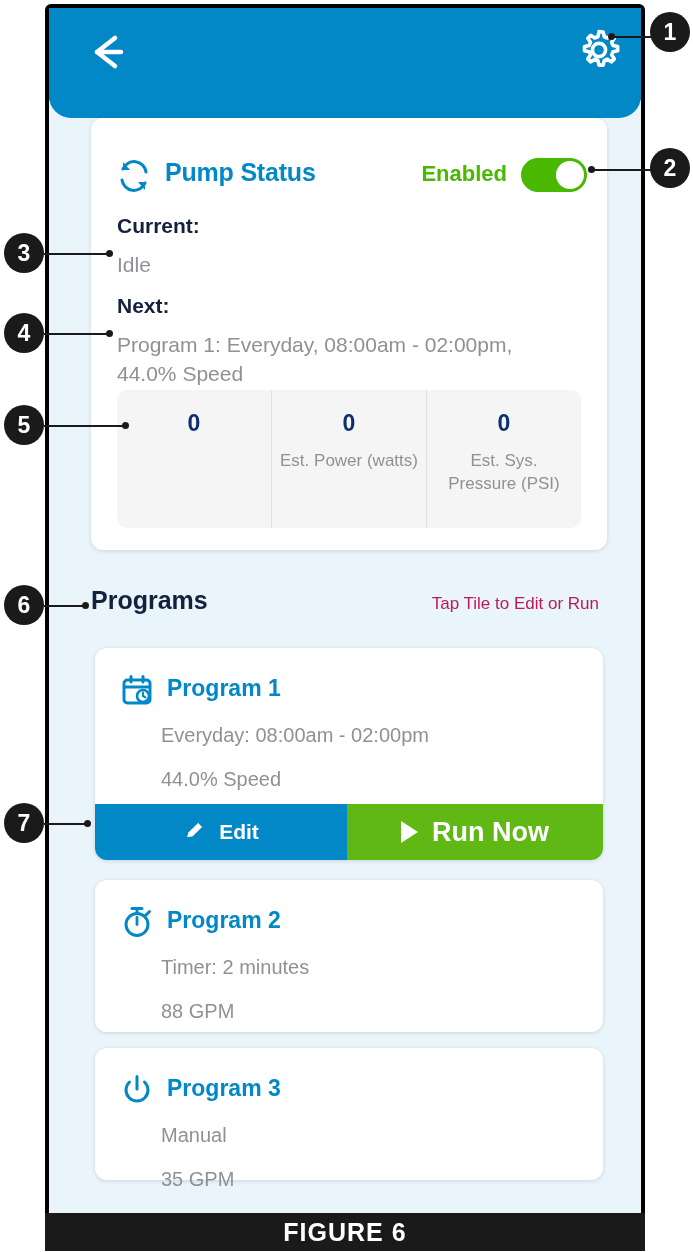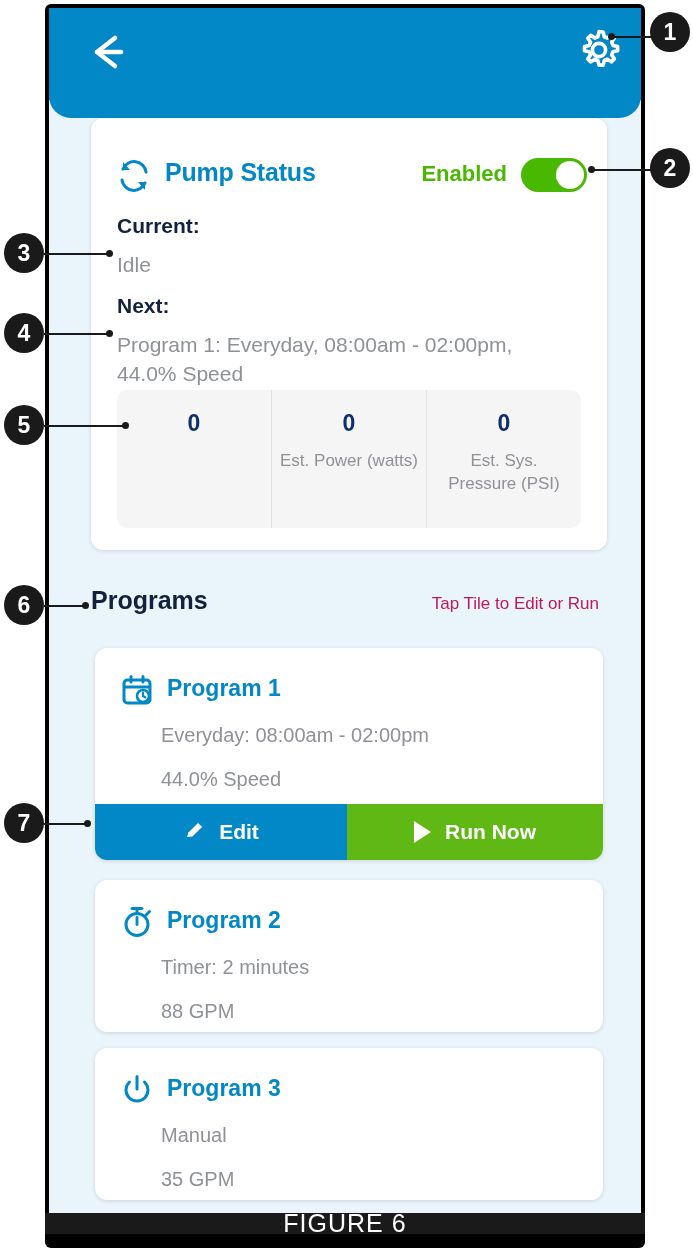--- a/index.html
+++ b/index.html
@@ -195,21 +195,21 @@
     position: absolute;
     right: 42px;
     top: 586px;
     font-size: 17px;
     color: #be185d;
   }
 
   
   .prog1 { left: 46px; top: 640px; width: 508px; height: 212px; overflow: hidden; }
   .prog2 { left: 46px; top: 872px; width: 508px; height: 152px; }
-  .prog3 { left: 46px; top: 1040px; width: 508px; height: 152px; }
+  .prog3 { left: 46px; top: 1040px; width: 508px; height: 132px; }
 
   .prog-head {
     position: absolute;
     left: 26px;
     top: 26px;
     height: 32px;
   }
   .prog-icon {
     position: absolute;
     left: 0;
@@ -254,46 +254,46 @@
     display: flex;
     align-items: center;
     justify-content: center;
     gap: 12px;
     cursor: pointer;
   }
   .btn-run {
     flex: 1 1 auto;
     background: #5fb813;
     color: #ffffff;
-    font-size: 21px;
+    font-size: 27px;
     font-weight: bold;
     display: flex;
     align-items: center;
     justify-content: center;
     gap: 14px;
     cursor: pointer;
   }
   .play-tri {
     width: 0; height: 0;
     border-left: 17px solid #ffffff;
     border-top: 11px solid transparent;
     border-bottom: 11px solid transparent;
   }
 
   
   .figbar {
     position: absolute;
     left: 45px;
     top: 1213px;
     width: 600px;
-    height: 21px;
+    height: 38px;
     background: #1a1a1a;
     color: #ffffff;
     font-size: 25px;
-    font-weight: normal;
+    font-weight: bold;
     letter-spacing: 1px;
     display: flex;
     align-items: center;
     justify-content: center;
   }
 
   
   .callout {
     position: absolute;
     width: 40px;

